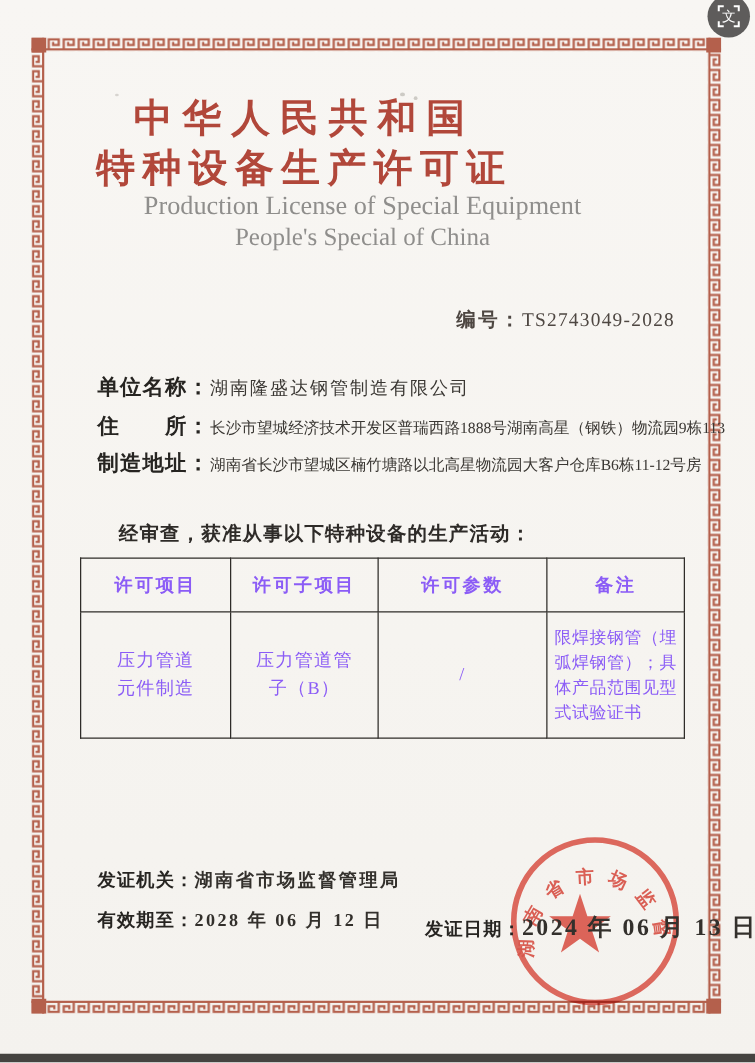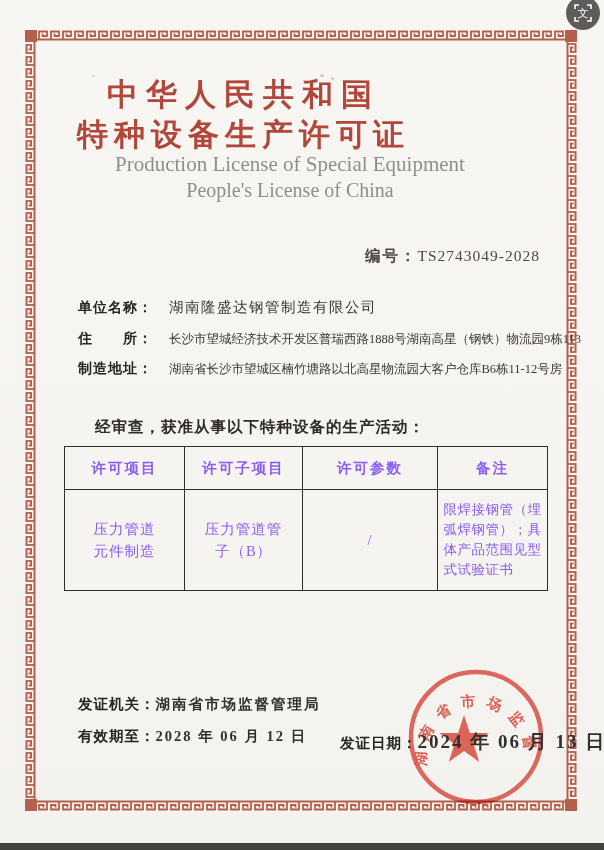--- a/index.html
+++ b/index.html
@@ -32,22 +32,22 @@
   .title-en.l1{top:152px;font-size:21px;}
   .title-en.l2{top:179px;font-size:20px;}
   
   .license-no{
     position:absolute;top:246px;left:0;right:64px;text-align:right;
     font-size:15.5px;color:#4e4742;letter-spacing:1px;
   }
   .license-no .lbl{font-weight:bold;letter-spacing:2px;}
   
   .field{position:absolute;left:78px;right:56px;white-space:nowrap;color:#35322e;}
-  .field .flabel{font-family:Liberation Sans, sans-serif;font-weight:bold;font-size:14px;color:#262421;letter-spacing:1px;margin-top:10px;}
-  .field .fvalue{font-size:14.5px;letter-spacing:1.5px;color:#3a3733;margin-left:16px;}
+  .field .flabel{font-family:Liberation Sans, sans-serif;font-weight:bold;font-size:17px;color:#262421;letter-spacing:1px;margin-top:10px;}
+  .field .fvalue{font-size:14.5px;letter-spacing:1.5px;color:#3a3733;}
   .field.f0{top:298px;}
   .field.f1{top:329px;}
   .field.f2{top:359px;}
   .field.f1 .fvalue,.field.f2 .fvalue{font-size:12.5px;letter-spacing:0;}
   
   .review{
     position:absolute;top:417px;left:95px;font-size:15.5px;color:#2e2b28;
     font-family:"Liberation Sans",sans-serif;font-weight:bold;letter-spacing:1px;
   }
   
@@ -126,21 +126,21 @@
   <div class="translate-btn">
     <svg width="24" height="24" viewBox="0 0 24 24">
       <path d="M4,8 V4 H8 M16,4 H20 V8 M20,16 V20 H16 M8,20 H4 V16" fill="none" stroke="#ffffff" stroke-width="1.6"></path>
       <text x="12" y="16" text-anchor="middle" font-size="11" fill="#ffffff" font-family="Liberation Sans, sans-serif">文</text>
     </svg>
   </div>
 
   <h1 class="title-cn l1">中华人民共和国</h1>
   <h1 class="title-cn l2">特种设备生产许可证</h1>
   <div class="title-en l1">Production License of Special Equipment</div>
-  <div class="title-en l2">People's License of China</div>
+  <div class="title-en l2">People's Special of China</div>
 
   <div class="license-no">
     <span class="lbl">编号：</span><span>TS2743049-2028</span>
   </div>
 
   <div class="field f0">
     <span class="flabel">单位名称：</span><span class="fvalue">湖南隆盛达钢管制造有限公司</span>
   </div>
   <div class="field f1">
     <span class="flabel">住　　所：</span><span class="fvalue">长沙市望城经济技术开发区普瑞西路1888号湖南高星（钢铁）物流园9栋113</span>

